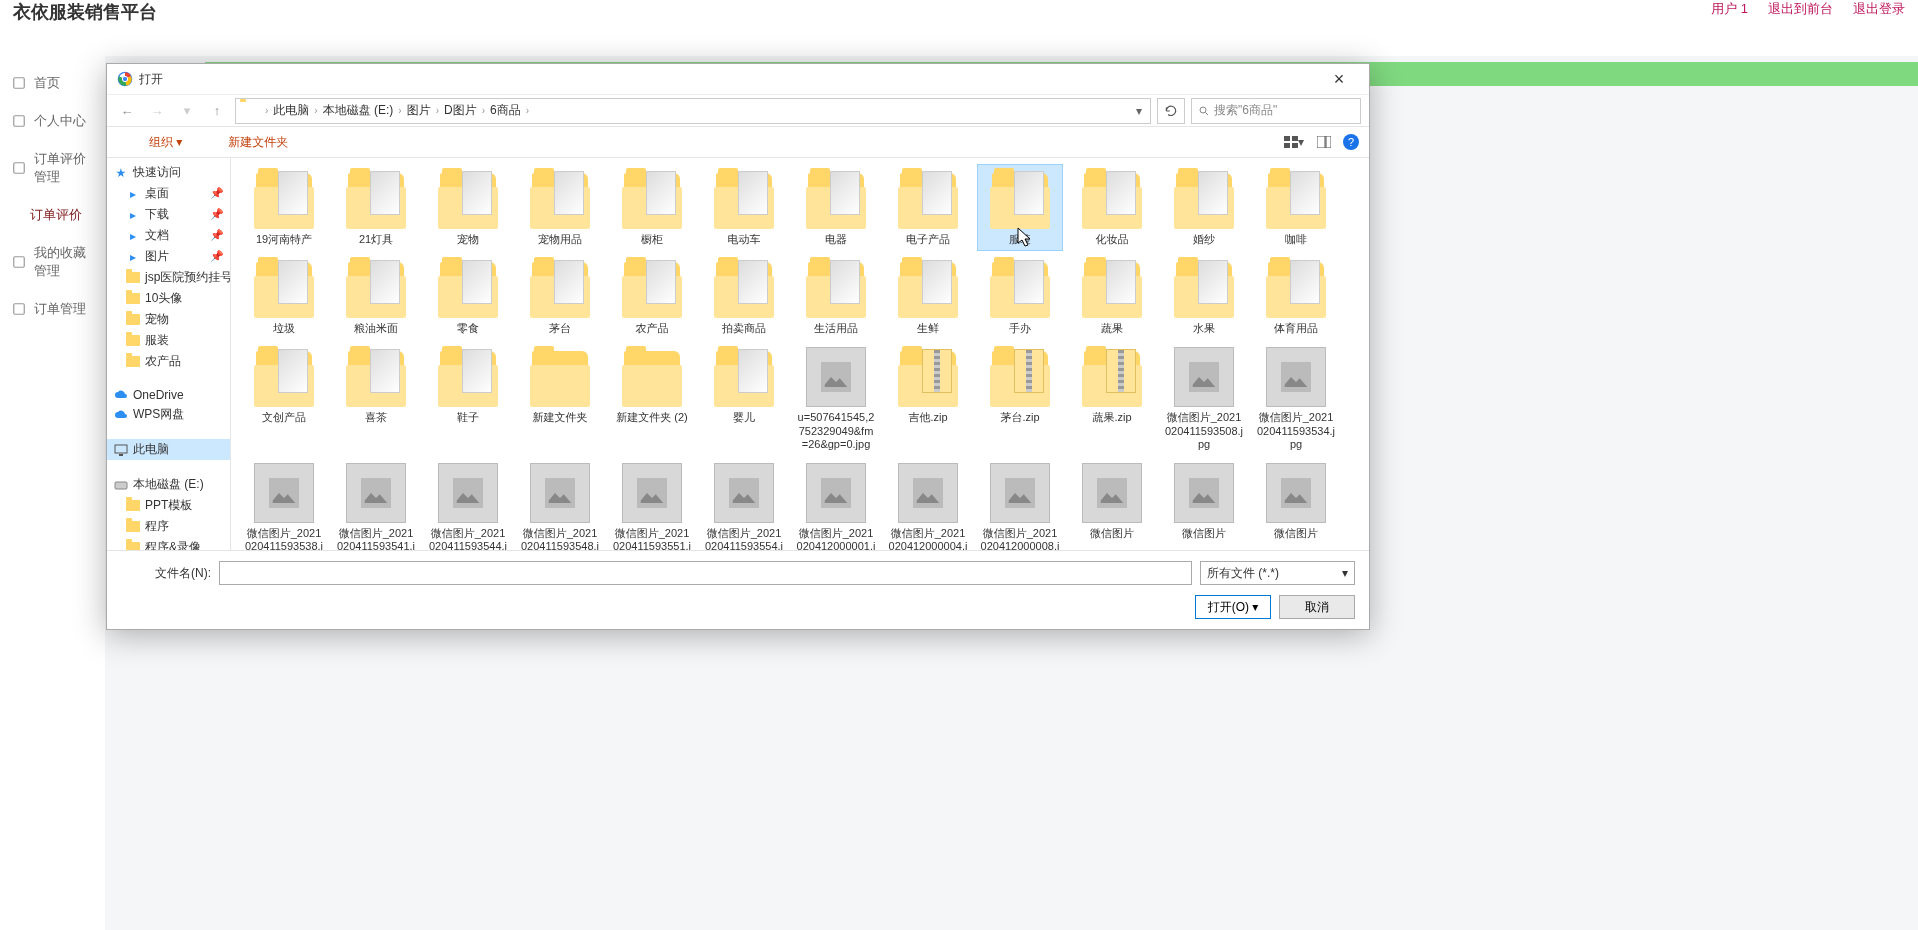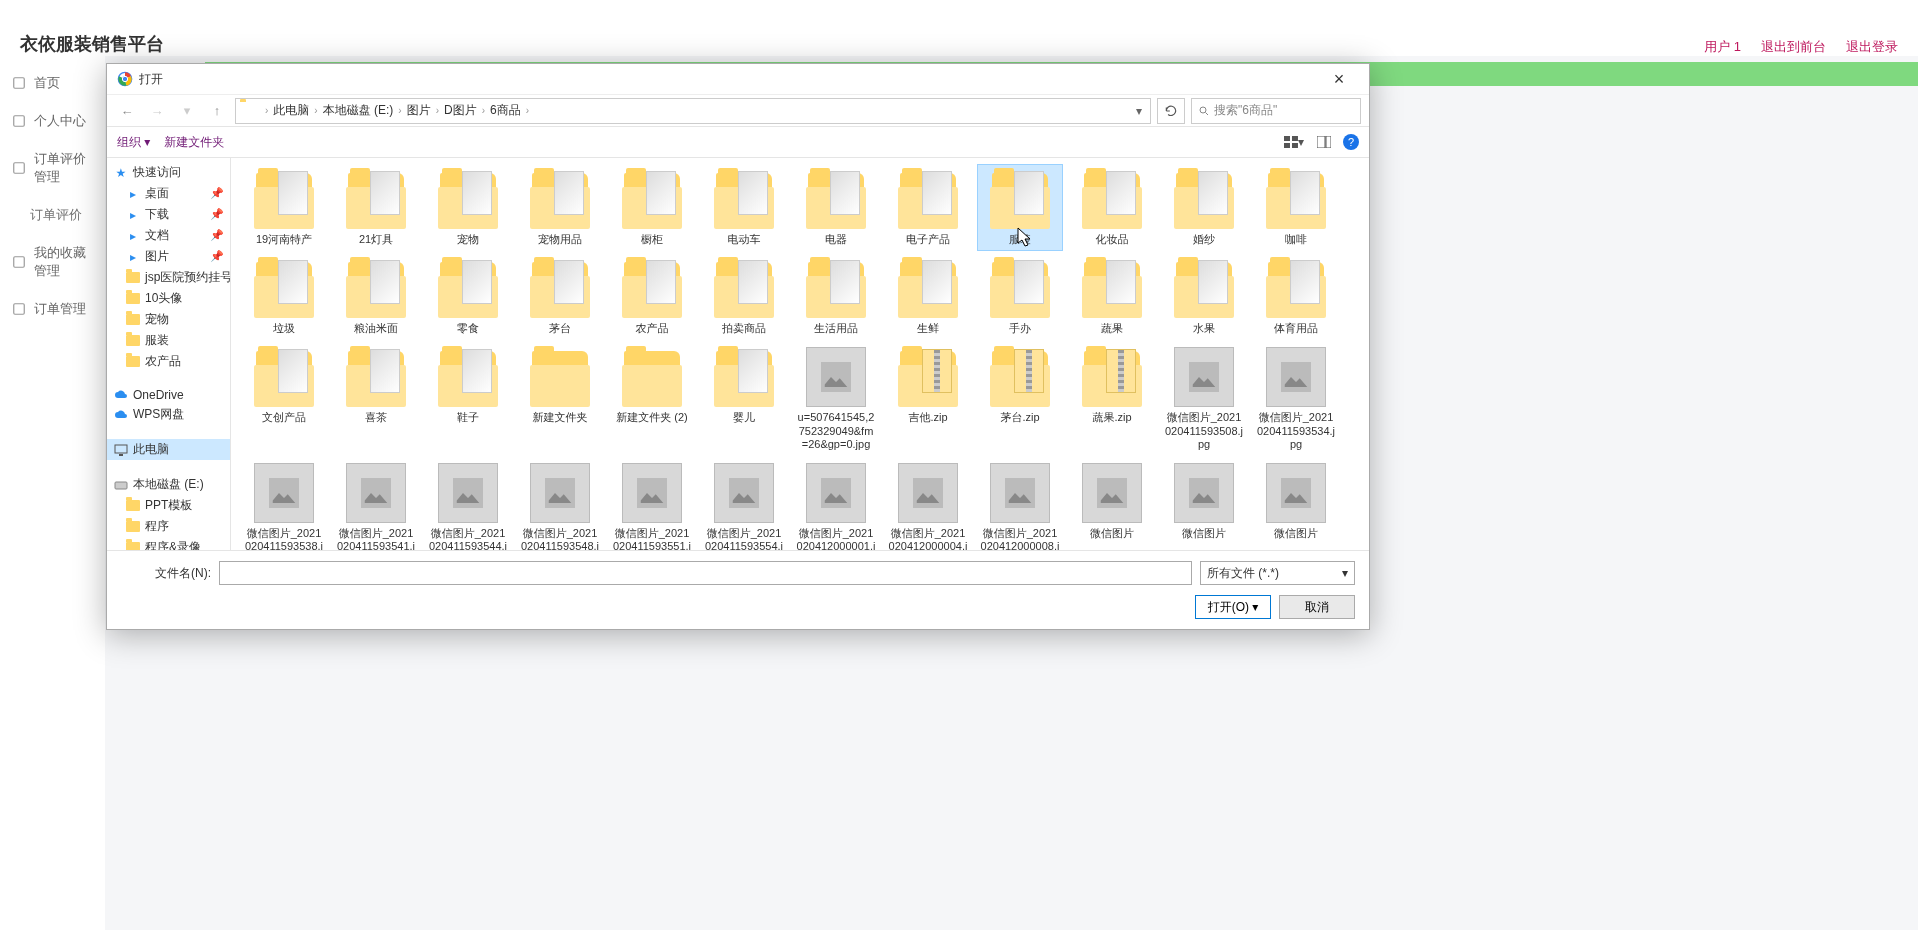--- a/index.html
+++ b/index.html
@@ -1,28 +1,28 @@
 <!DOCTYPE html>
 <html><head>
 <meta charset="utf-8">
 <style>
 * { margin: 0; padding: 0; box-sizing: border-box; font-family: "Microsoft YaHei", Arial, sans-serif; }
 body { background: #f5f6f8; color: #333; font-size: 13px; overflow: hidden; }
 
 
 .page { width: 1918px; height: 930px; position: relative; }
-.topbar { height: 56px; background: #fff; display: flex; align-items: flex-end; padding: 0 20px; }
+.topbar { height: 56px; background: #fff; display: flex; align-items: flex-start; padding: 0 13px; }
 .logo { font-size: 18px; font-weight: bold; }
 .topbar-right { margin-left: auto; display: flex; gap: 20px; color: #be185d; }
 .topbar-right span { cursor: pointer; }
 .green-banner { position: absolute; top: 62px; left: 205px; right: 0; height: 24px; background: #7fd97f; }
 
 .sidebar { position: absolute; top: 56px; left: 0; width: 105px; background: #fff; height: calc(100% - 56px); padding-top: 8px; }
 .side-item { display: flex; align-items: center; gap: 8px; padding: 10px 12px; color: #666; font-size: 13px; cursor: pointer; }
-.side-item.active { color: #737373; }
+.side-item.active { color: #7f1d1d; }
 .side-icon { width: 14px; height: 14px; display: inline-block; }
 
 
 .dialog { position: absolute; top: 63px; left: 106px; width: 1264px; height: 567px; background: #fff; border: 1px solid #aaa; box-shadow: 0 5px 30px rgba(0,0,0,0.3); display: flex; flex-direction: column; }
 .dlg-title { height: 30px; display: flex; align-items: center; padding: 0 10px; }
 .dlg-title svg { width: 16px; height: 16px; }
 .dlg-title-text { margin-left: 6px; font-size: 12px; }
 .dlg-close { margin-left: auto; width: 40px; text-align: center; font-size: 18px; cursor: pointer; color: #333; }
 
 .dlg-nav { height: 32px; display: flex; align-items: center; padding: 0 8px; gap: 6px; border-top: 1px solid #eee; }
@@ -30,21 +30,21 @@
 .nav-btn.dis { color: #ccc; }
 .addr-bar { flex: 1; height: 26px; border: 1px solid #ccc; display: flex; align-items: center; padding: 0 4px; font-size: 12px; background: #fff; }
 .addr-folder-ico { width: 18px; height: 18px; margin-right: 4px; }
 .crumb { padding: 0 2px; cursor: pointer; }
 .crumb-sep { padding: 0 3px; color: #999; font-size: 10px; }
 .addr-drop { margin-left: auto; color: #666; padding: 0 4px; }
 .refresh-btn { width: 28px; height: 26px; border: 1px solid #ccc; display: flex; align-items: center; justify-content: center; cursor: pointer; }
 .search-box { width: 170px; height: 26px; border: 1px solid #ccc; display: flex; align-items: center; padding: 0 6px; color: #888; font-size: 12px; gap: 4px; }
 
 .dlg-toolbar { height: 32px; border-top: 1px solid #e5e5e5; border-bottom: 1px solid #e5e5e5; display: flex; align-items: center; padding: 0 10px; gap: 14px; font-size: 12px; }
-.tb-link { color: #701a75; cursor: pointer; }
+.tb-link { color: #c2410c; cursor: pointer; margin-left: 32px; }
 .tb-right { margin-left: auto; display: flex; align-items: center; gap: 8px; color: #555; }
 .view-btn { width: 22px; height: 20px; border: 1px solid transparent; display: flex; align-items: center; justify-content: center; cursor: pointer; }
 .help-ico { width: 16px; height: 16px; border-radius: 50%; background: #1a73e8; color: #fff; display: flex; align-items: center; justify-content: center; font-size: 11px; }
 
 .dlg-body { flex: 1; display: flex; overflow: hidden; }
 .tree { width: 124px; border-right: 1px solid #e5e5e5; padding: 4px 0; overflow-y: auto; font-size: 12px; }
 .tree-item { display: flex; align-items: center; gap: 4px; padding: 2px 6px; cursor: pointer; white-space: nowrap; }
 .tree-item.sel { background: #cce8ff; }
 .tree-sub { padding-left: 18px; }
 .tree-ico { width: 16px; height: 14px; display: inline-flex; align-items: center; justify-content: center; flex-shrink: 0; }

